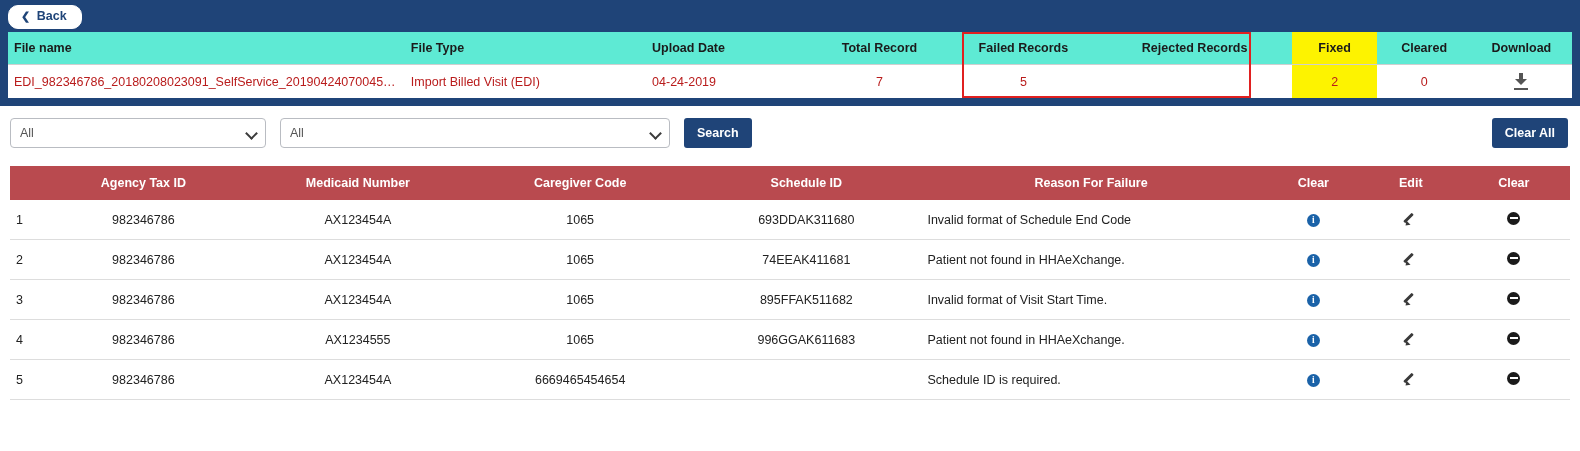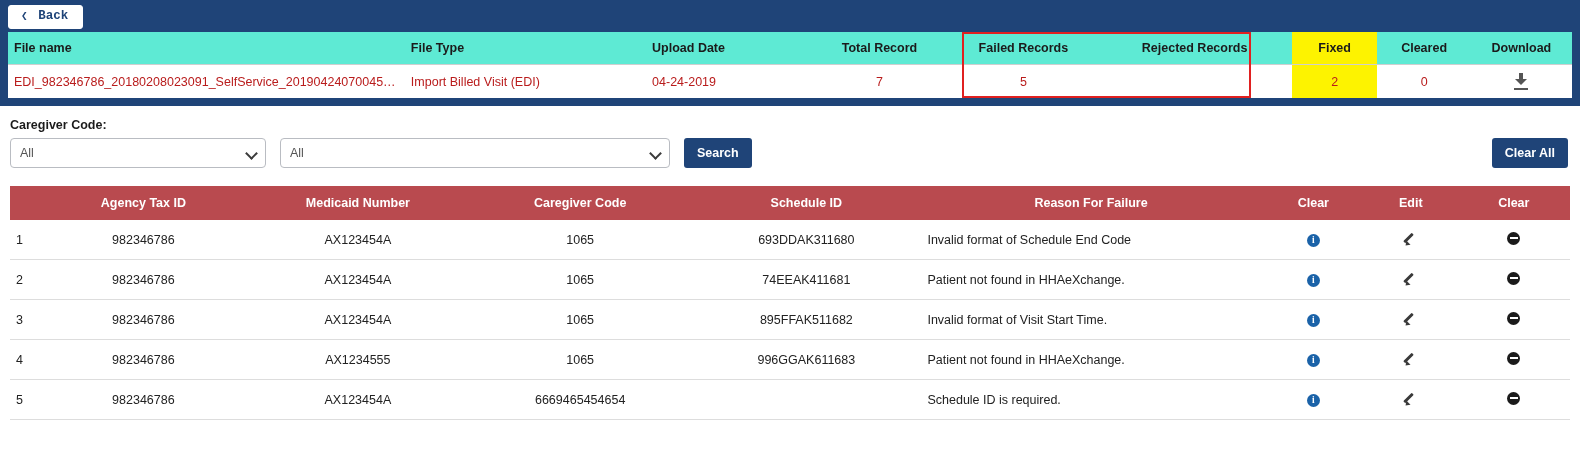--- a/index.html
+++ b/index.html
@@ -19,25 +19,24 @@
     height: 32px;
     padding: 5px 8px 0 8px;
   }
   .back-btn {
     display: inline-block;
     background: #ffffff;
     color: #1f4478;
     font-weight: bold;
     font-size: 12.5px;
     border: 1px solid #ffffff;
-    border-radius: 3px;
+    border-radius: 10px;
     padding: 4px 14px 5px 12px;
     cursor: pointer;
     line-height: 1;
-    font-family: Liberation Mono, monospace;
   }
   .back-btn .chev { font-size: 11px; margin-right: 3px; }
 
   
   .file-wrap {
     background: #1f4478;
     padding: 0 8px 8px 8px;
   }
   table.file-table {
     width: 100%;
@@ -302,21 +301,20 @@
         </tr>
       </tbody>
     </table>
 
     <div class="redbox" style="left:61.0%; top:0; width:18.5%; height:100%;"></div>
   </div>
 </div>
 
 <div class="filters">
   <div class="field">
-    <label>Caregiver Code:</label>
     <div class="select-box select-caregiver">
       <span>All</span>
       <span class="caret"></span>
     </div>
   </div>
   <div class="field">
     <div class="select-box select-reason">
       <span>All</span>
       <span class="caret"></span>
     </div>

